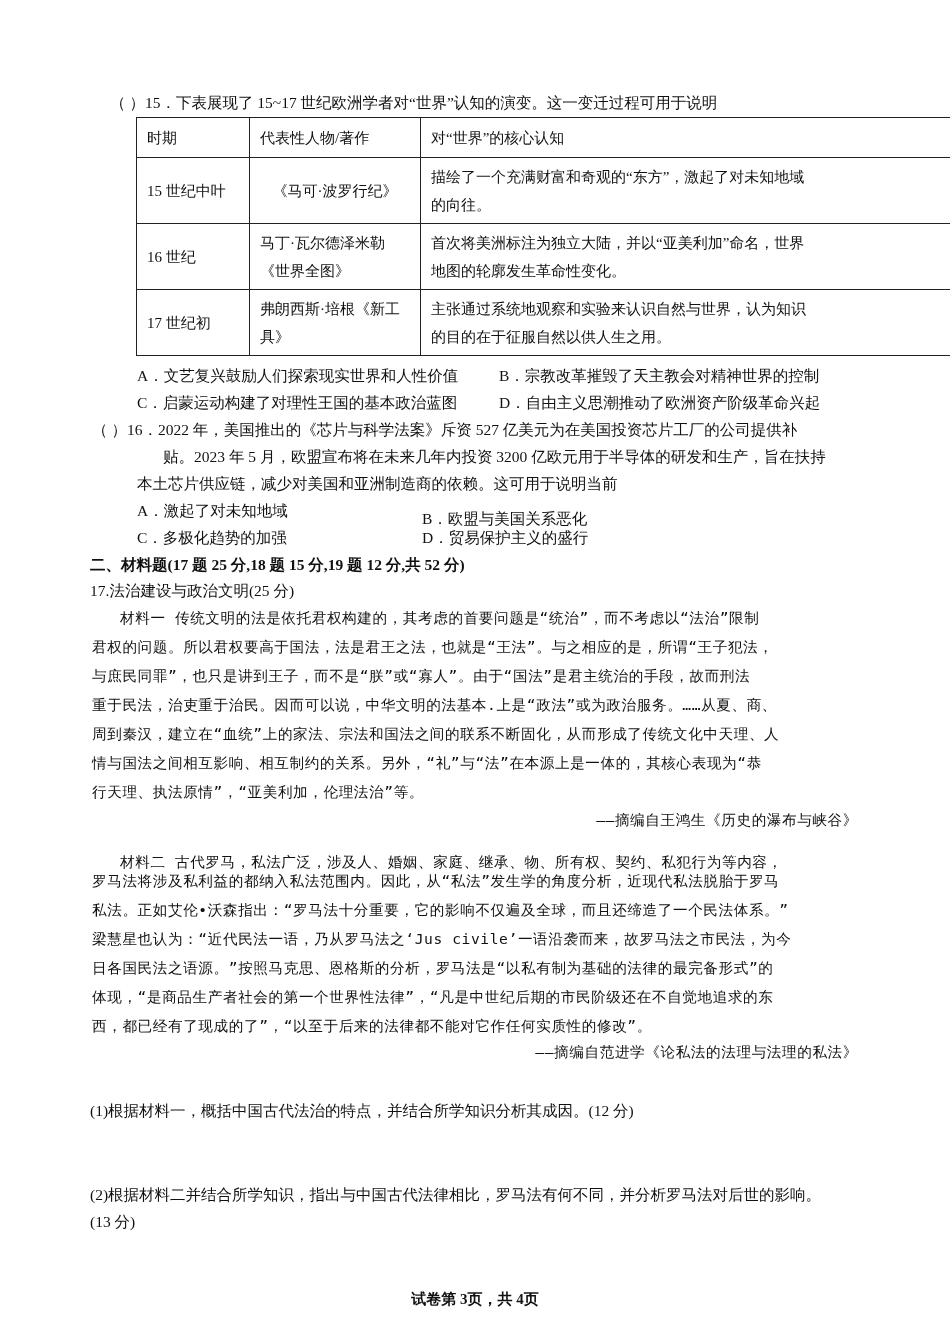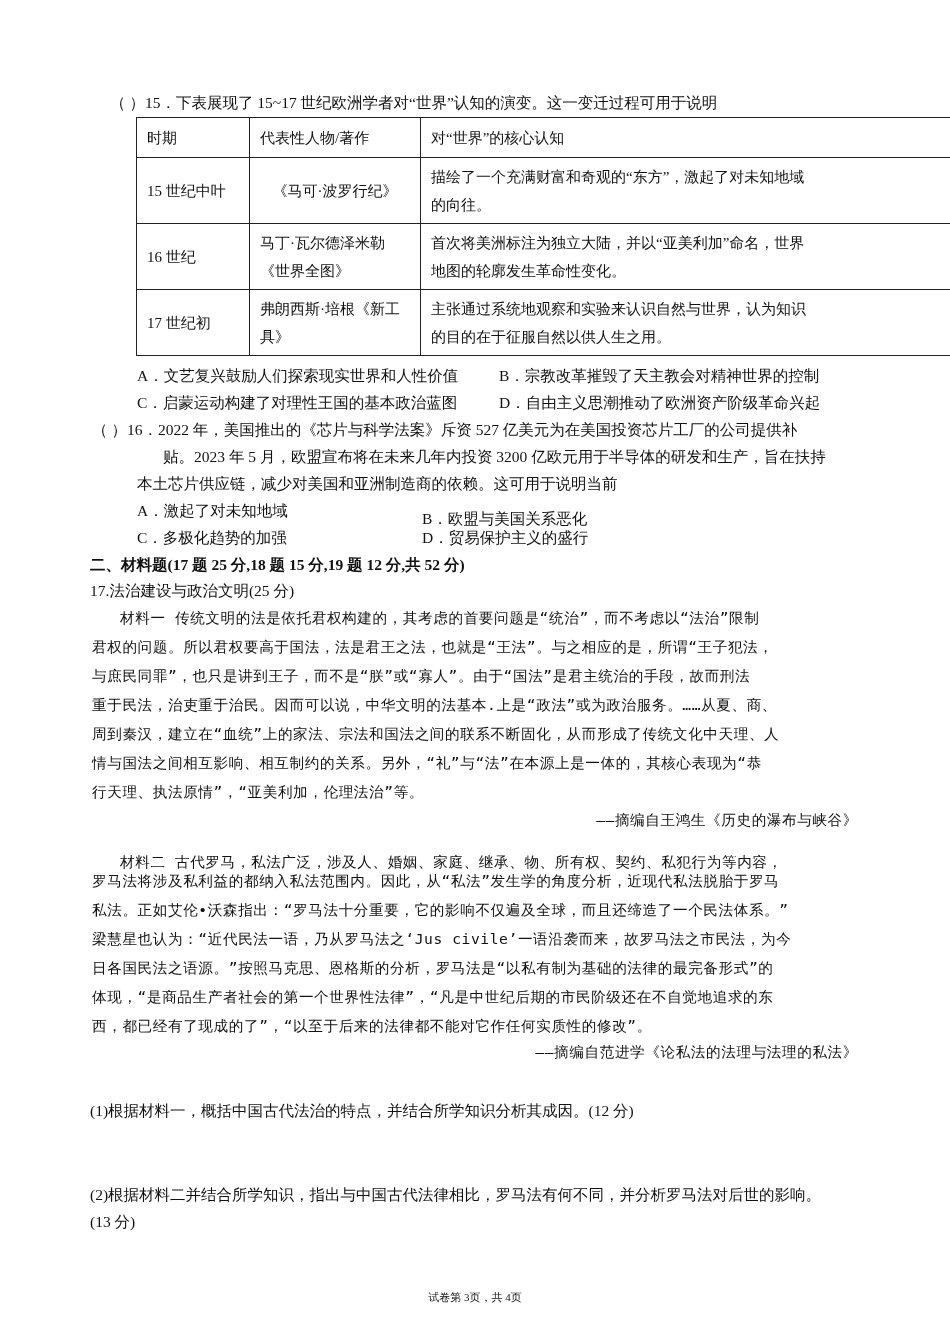--- a/index.html
+++ b/index.html
@@ -10,21 +10,21 @@
   .q-line { font-size:15.5px; }
   table.t { position:absolute; left:136px; top:117px; width:872px; border-collapse:collapse;
             font-size:15px; }
   table.t td { border:1.3px solid #222; padding:0 10px; vertical-align:middle; line-height:28px; }
   table.t tr.h td { height:39px; }
   table.t tr.r td { height:65px; }
   .col1 { width:92px; }
   .col2 { width:150px; }
   .mat { font-family:"DejaVu Sans Mono","Liberation Mono",monospace; font-size:14.6px; letter-spacing:0.6px; }
   .bold { font-weight:bold; }
-  .footer { font-size:11px; }
+  .footer { font-size:15px;font-weight:bold; }
 </style>
 </head>
 <body>
 
 <div class="abs q-line" style="left:110px; top:93px;">
   <span>（  ）</span><span>15．下表展现了 15~17 世纪欧洲学者对“世界”认知的演变。这一变迁过程可用于说明</span>
 </div>
 
 <table class="t">
   <tbody>

